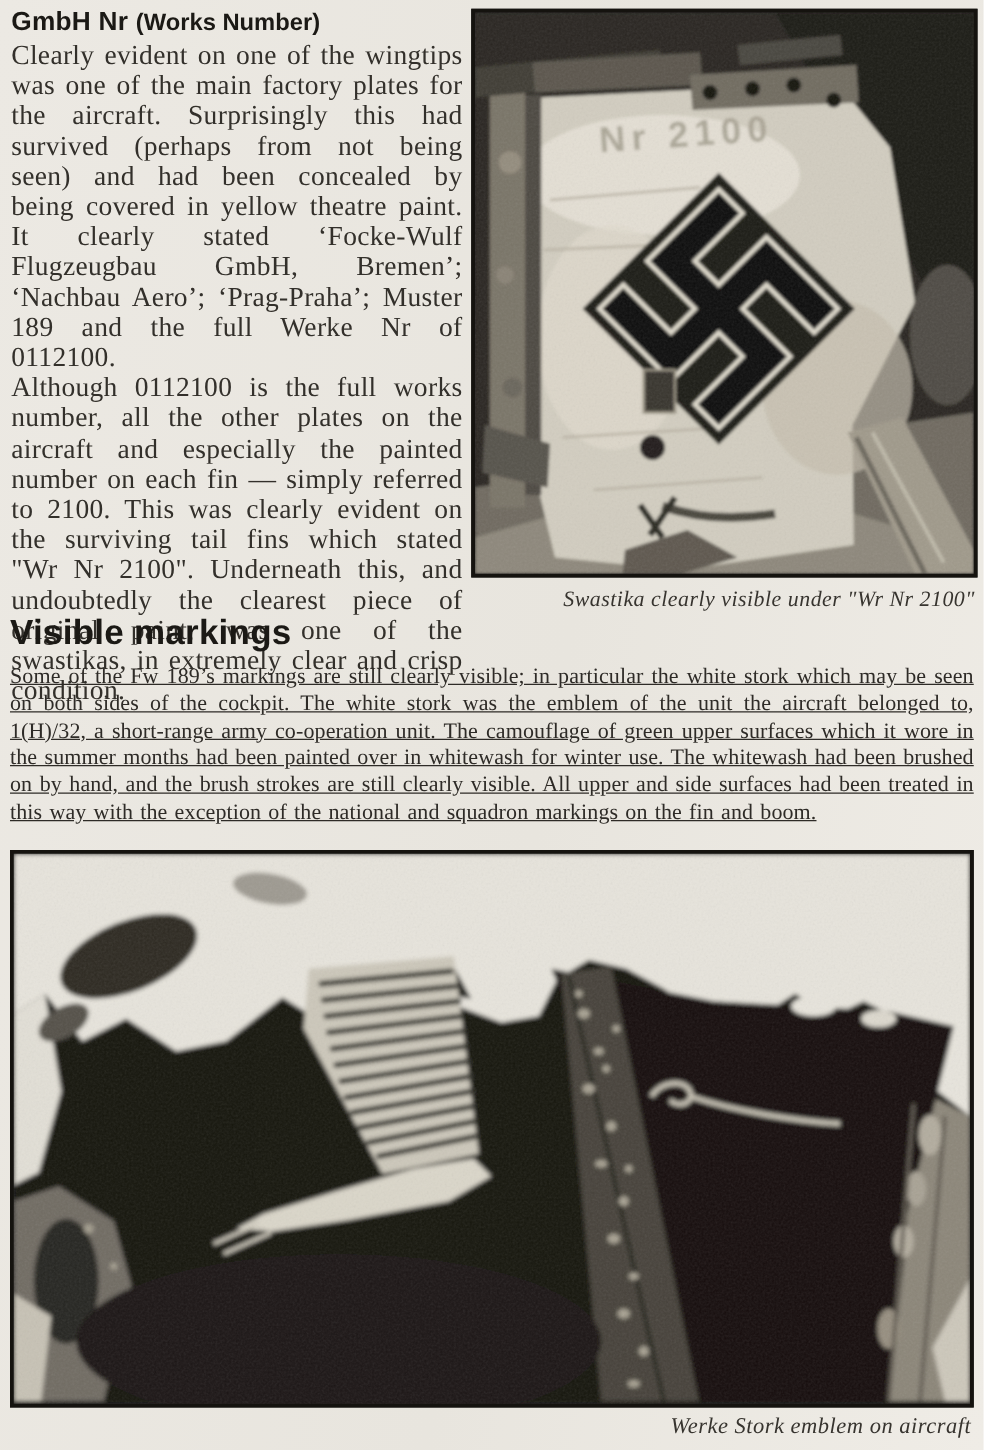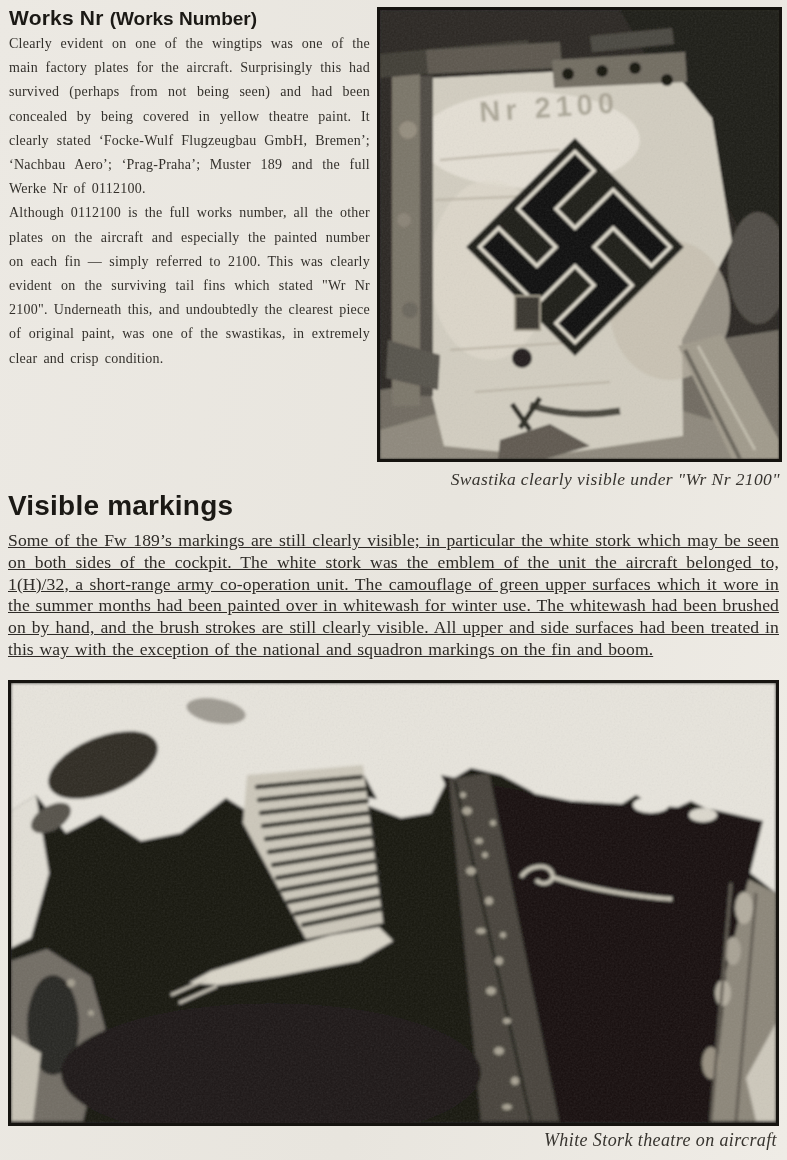--- a/index.html
+++ b/index.html
@@ -5,21 +5,21 @@
   html,body{margin:0;padding:0;}
   body{width:787px;height:1160px;font-family:"Liberation Serif",serif;}
   .page{position:relative;width:787px;height:1160px;overflow:hidden;
         background:linear-gradient(100deg,#ece9e3 0%,#e8e5de 55%,#efece6 100%);
         color:#2f2c28;}
   
   .col-left{position:absolute;left:9px;top:5px;width:361px;}
   .h-sans{font-family:"Liberation Sans",sans-serif;font-weight:bold;color:#1b1915;margin:0;}
   .h1{font-size:21px;line-height:26px;letter-spacing:.2px;}
   .h1 .sub{font-size:19px;letter-spacing:0;}
-  .body-p{font-size:14px;line-height:24.2px;text-align:justify;margin:0;
+  .body-p{font-size:22px;line-height:24.2px;text-align:justify;margin:0;
           word-spacing:2.2px;letter-spacing:.25px;color:#33302b;}
   .body-p + .body-p{}
   
   .photo{position:absolute;border:3px solid #15130f;background:#232220;}
   #photo1{left:377px;top:7px;width:399px;height:449px;}
   #photo2{left:8px;top:680px;width:765px;height:440px;}
   .photo svg{display:block;}
   
   .caption{position:absolute;font-style:italic;font-size:17.5px;color:#37342f;
            text-align:right;letter-spacing:.4px;}
@@ -30,21 +30,21 @@
   .full-p{position:absolute;left:8px;top:530px;width:771px;font-size:17.6px;
           line-height:21.8px;text-align:justify;margin:0;word-spacing:1.2px;
           letter-spacing:.1px;color:#2e2b27;text-decoration:underline;}
 </style>
 </head>
 <body>
 
 <div class="page">
 
   <div class="col-left">
-    <h2 class="h-sans h1"><span>Works Nr</span> <span class="sub">(Works Number)</span></h2>
+    <h2 class="h-sans h1"><span>GmbH Nr</span> <span class="sub">(Works Number)</span></h2>
     <p class="body-p">Clearly evident on one of the wingtips was one of the main factory plates for the aircraft. Surprisingly this had survived (perhaps from not being seen) and had been concealed by being covered in yellow theatre paint. It clearly stated ‘Focke-Wulf Flugzeugbau GmbH, Bremen’; ‘Nachbau Aero’; ‘Prag-Praha’; Muster 189 and the full Werke Nr of 0112100.</p>
     <p class="body-p">Although 0112100 is the full works number, all the other plates on the aircraft and especially the painted number on each fin — simply referred to 2100. This was clearly evident on the surviving tail fins which stated "Wr Nr 2100". Underneath this, and undoubtedly the clearest piece of original paint, was one of the swastikas, in extremely clear and crisp condition.</p>
   </div>
 
   <figure class="photo" id="photo1" style="margin:0">
     <svg viewBox="0 0 399 449" width="399" height="449">
       <defs>
         <filter id="grain" x="0%" y="0%" width="100%" height="100%">
           <feTurbulence type="fractalNoise" baseFrequency="0.55" numOctaves="2" stitchTiles="stitch"></feTurbulence>
           <feColorMatrix type="saturate" values="0"></feColorMatrix>
@@ -188,15 +188,15 @@
           <ellipse cx="42" cy="342" rx="26" ry="50" fill="#272520"></ellipse>
           <polygon points="0,352 30,370 22,438 0,438" fill="#c7c2b5"></polygon>
           <circle cx="60" cy="300" r="4" fill="#a39d8e"></circle>
             <circle cx="80" cy="330" r="3" fill="#a39d8e"></circle>
         </g>
         <ellipse cx="260" cy="390" rx="210" ry="70" fill="#1a1913"></ellipse>
       </g>
       <rect width="765" height="440" filter="url(#grain)" opacity="0.38"></rect>
     </svg>
   </figure>
-  <div class="caption" id="cap2">White Stork theatre on aircraft</div>
+  <div class="caption" id="cap2">Werke Stork emblem on aircraft</div>
 
 </div>
 
 </body></html>

